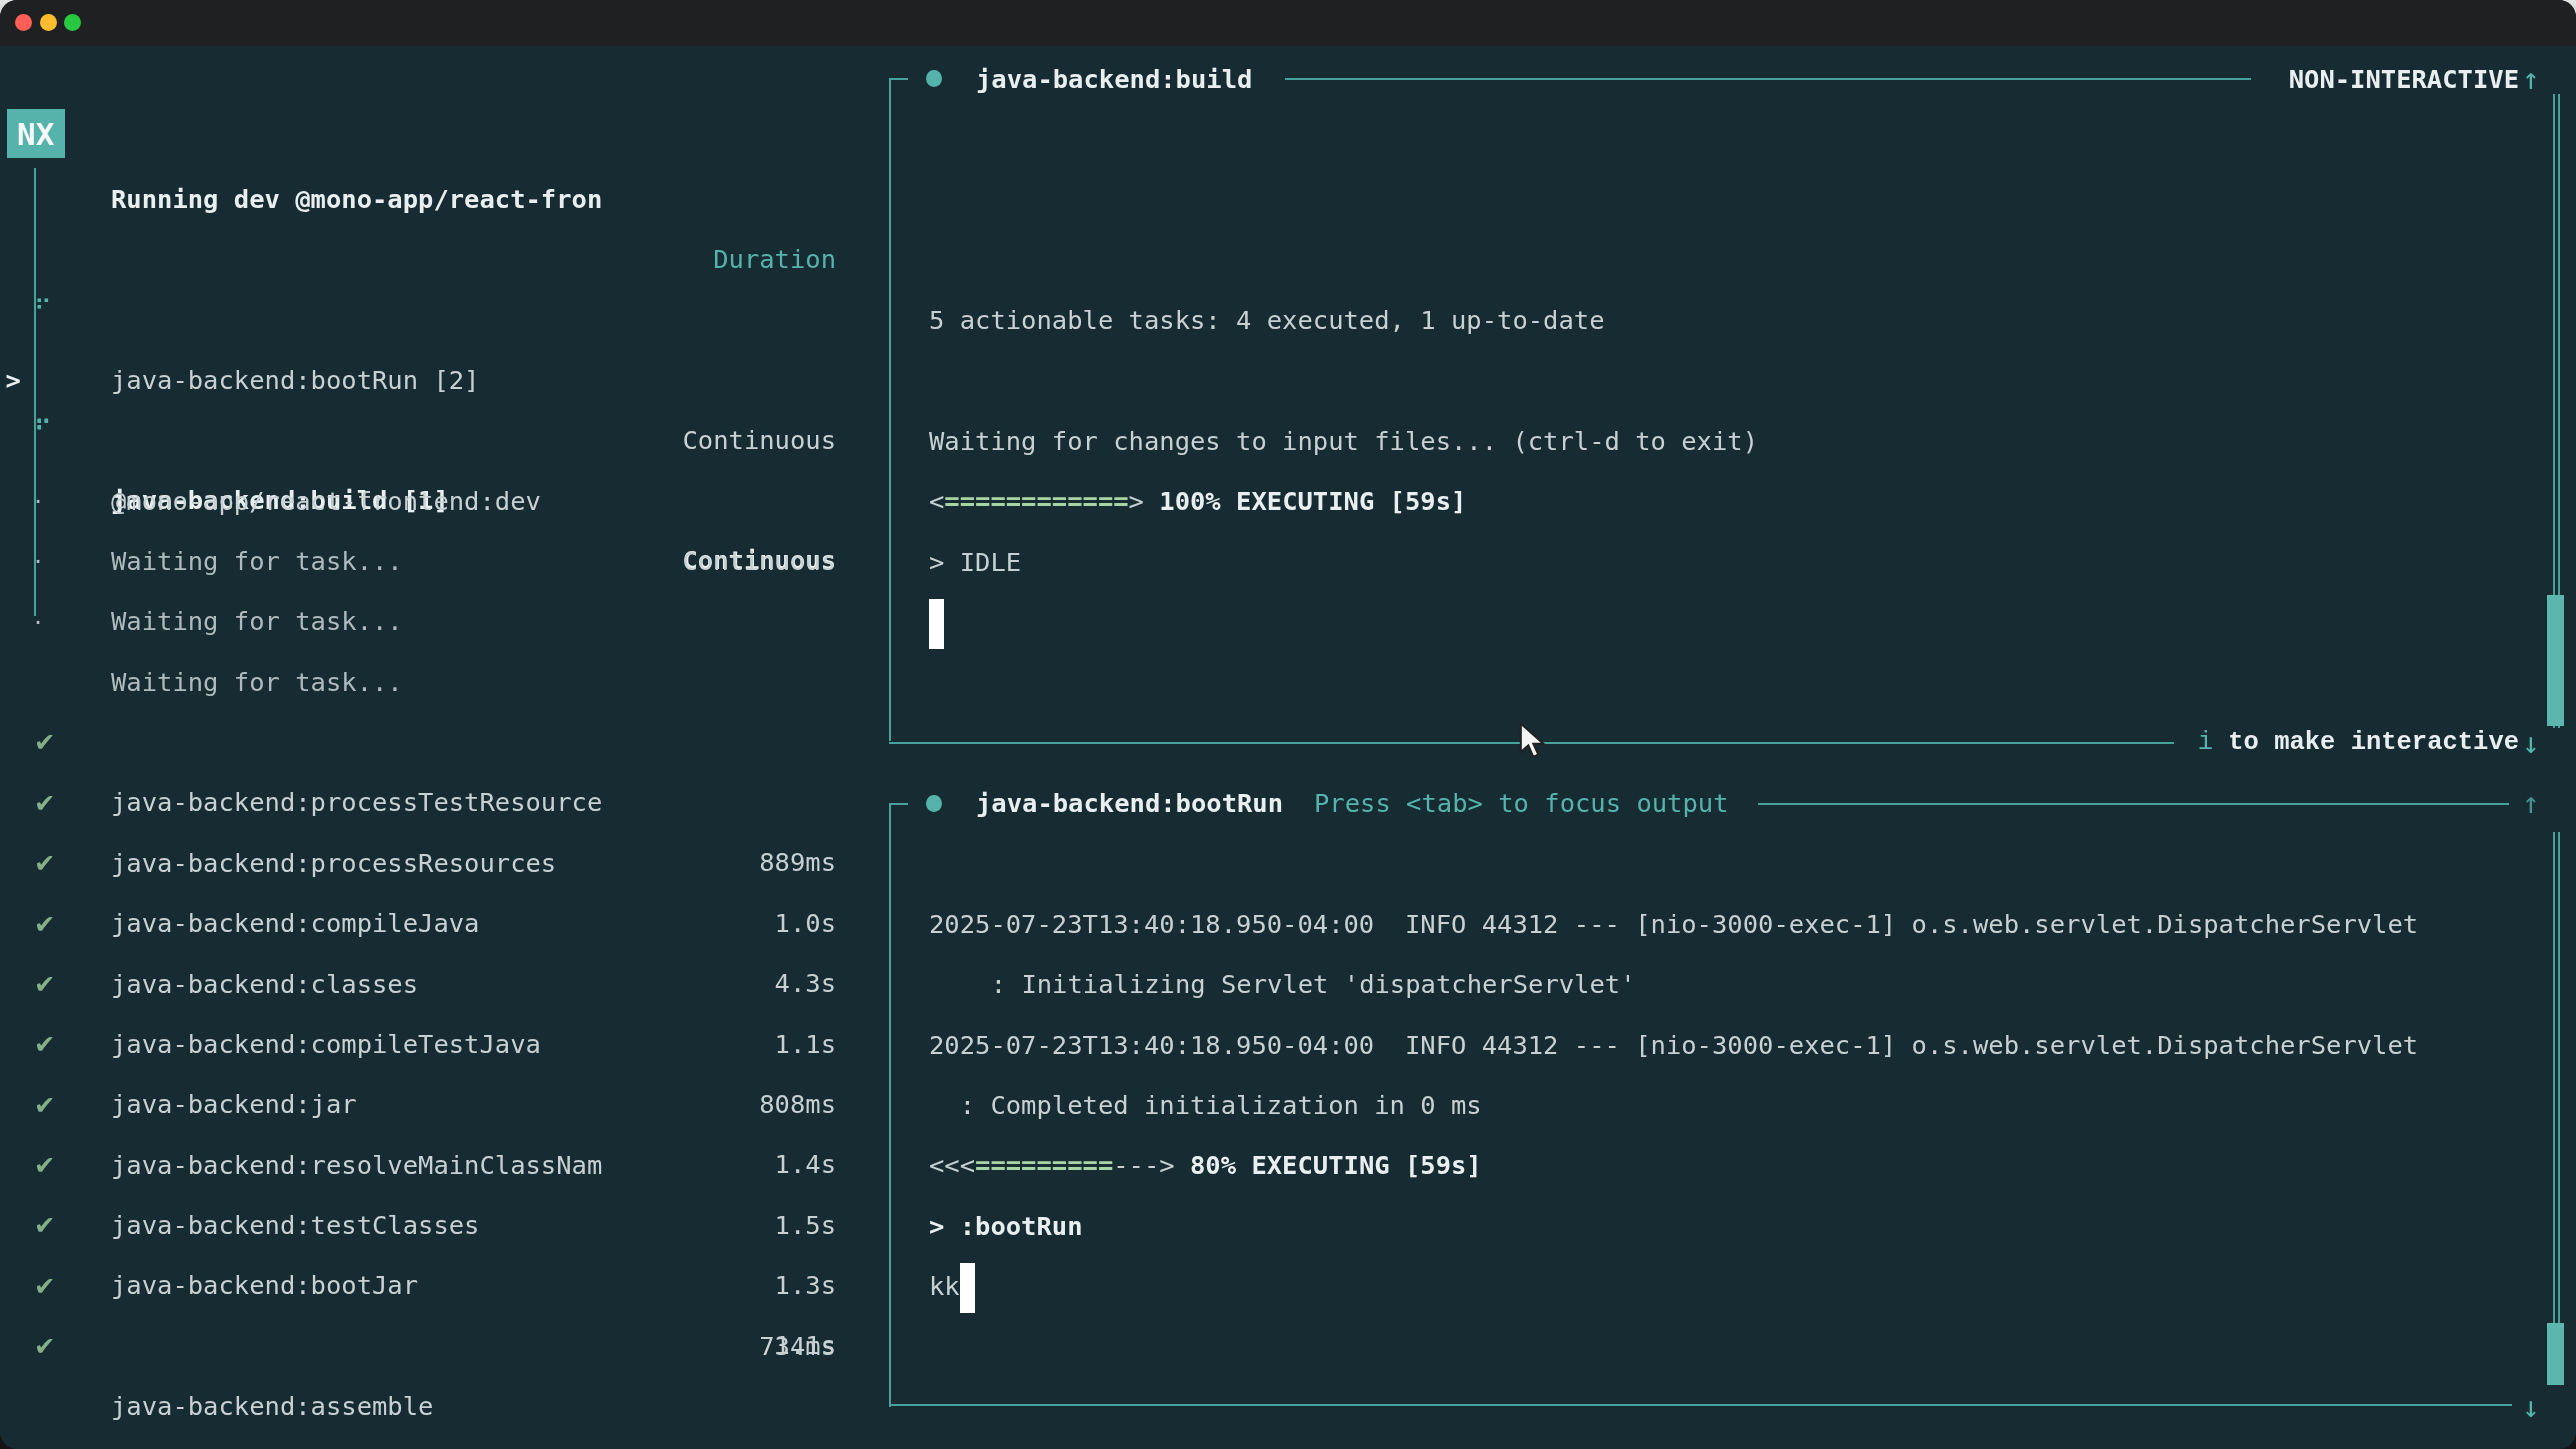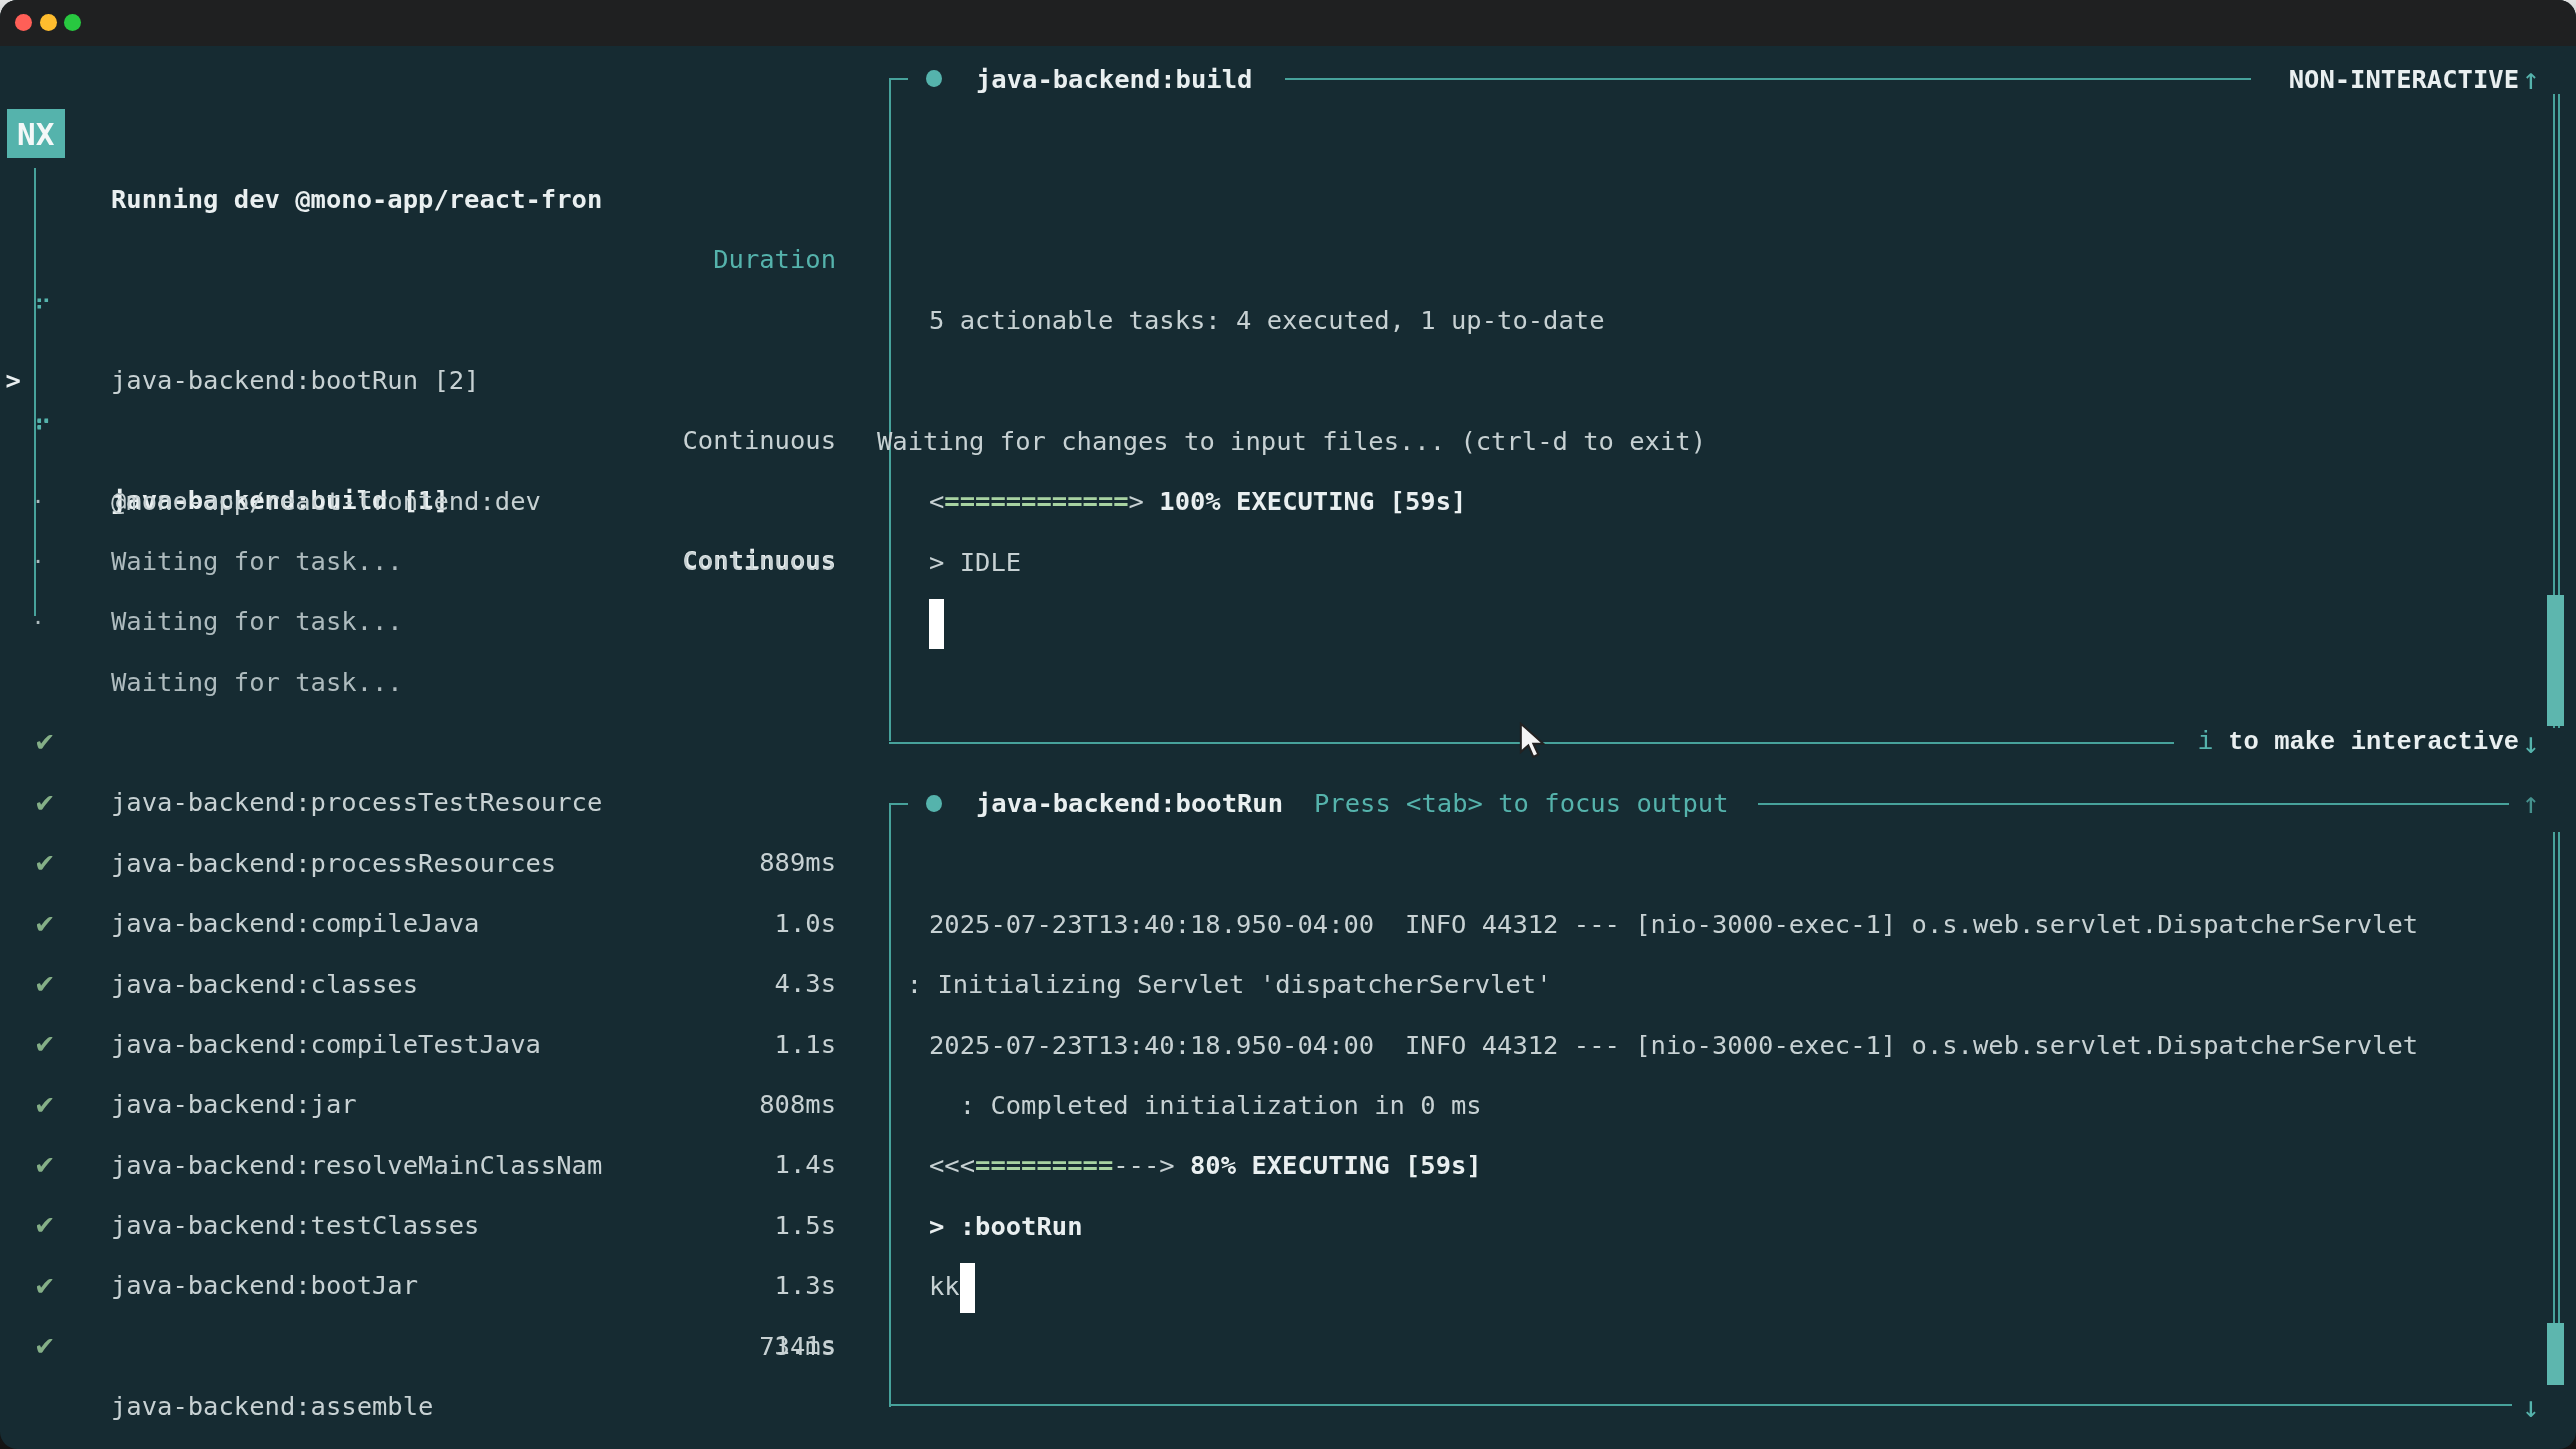--- a/index.html
+++ b/index.html
@@ -170,21 +170,21 @@
 
     <div class="rule" style="left:889px;top:32px;width:2px;height:663px;"></div>
     <div class="rule" style="left:889px;top:32px;width:19px;height:2px;"></div>
     <div class="dot" style="left:926px;top:24px;"></div>
     <div class="row bold" style="left:976px;top:2.7px;">java-backend:build</div>
     <div class="rule" style="left:1285px;top:32px;width:966px;height:2px;"></div>
     <div class="row bold right-anchor" style="top:2.7px;position:absolute;">NON-INTERACTIVE</div>
     <div class="arrow" style="left:2522px;top:2.7px;">↑</div>
 
     <div class="row" style="left:929px;top:244px;">5 actionable tasks: 4 executed, 1 up-to-date</div>
-    <div class="row" style="left:877px;top:365px;">Waiting for changes to input files... (ctrl-d to exit)</div>
+    <div class="row" style="left:929px;top:365px;">Waiting for changes to input files... (ctrl-d to exit)</div>
     <div class="row" style="left:929px;top:425px;"><span>&lt;</span><span class="greentx">============</span><span>&gt; </span><span class="bold">100% EXECUTING [59s]</span></div>
     <div class="row" style="left:929px;top:486px;">&gt; IDLE</div>
     <div class="row" style="left:929px;top:546px;"><span class="cursor-block"></span></div>
 
     <div class="scroll-track" style="left:2553px;top:48px;height:634px;"></div>
     <div class="scroll-track" style="left:2558px;top:48px;height:634px;"></div>
     <div class="scroll-thumb" style="left:2547px;top:549px;height:131px;"></div>
 
     <div class="rule" style="left:889px;top:696px;width:1285px;height:2px;"></div>
     <div class="row right-anchor" style="top:667px;position:absolute;font-family:Liberation Mono, monospace;"><span class="tealtx">i</span><span class="bold"> to make interactive</span></div>
@@ -192,21 +192,21 @@
 
     <div class="rule" style="left:889px;top:757px;width:2px;height:604px;"></div>
     <div class="rule" style="left:889px;top:757px;width:19px;height:2px;"></div>
     <div class="dot" style="left:926px;top:749px;"></div>
     <div class="row bold" style="left:976px;top:727px;">java-backend:bootRun</div>
     <div class="row tealtx" style="left:1314px;top:727px;">Press &lt;tab&gt; to focus output</div>
     <div class="rule" style="left:1758px;top:757px;width:751px;height:2px;"></div>
     <div class="arrow" style="left:2522px;top:727px;opacity:.75;">↑</div>
 
     <div class="row" style="left:929px;top:848px;">2025-07-23T13:40:18.950-04:00  INFO 44312 --- [nio-3000-exec-1] o.s.web.servlet.DispatcherServlet</div>
-    <div class="row" style="left:876px;top:908px;">  : Initializing Servlet 'dispatcherServlet'</div>
+    <div class="row" style="left:960px;top:908px;">  : Initializing Servlet 'dispatcherServlet'</div>
     <div class="row" style="left:929px;top:969px;">2025-07-23T13:40:18.950-04:00  INFO 44312 --- [nio-3000-exec-1] o.s.web.servlet.DispatcherServlet</div>
     <div class="row" style="left:929px;top:1029px;">  : Completed initialization in 0 ms</div>
     <div class="row" style="left:929px;top:1089px;"><span>&lt;&lt;&lt;</span><span class="greentx">=========</span><span>---&gt; </span><span class="bold">80% EXECUTING [59s]</span></div>
     <div class="row bold" style="left:929px;top:1150px;">&gt; :bootRun</div>
     <div class="row" style="left:929px;top:1210px;"><span>kk</span><span class="cursor-block"></span></div>
 
     <div class="scroll-track" style="left:2553px;top:786px;height:547px;"></div>
     <div class="scroll-track" style="left:2558px;top:786px;height:547px;"></div>
     <div class="scroll-thumb" style="left:2547px;top:1277px;height:62px;"></div>
 

